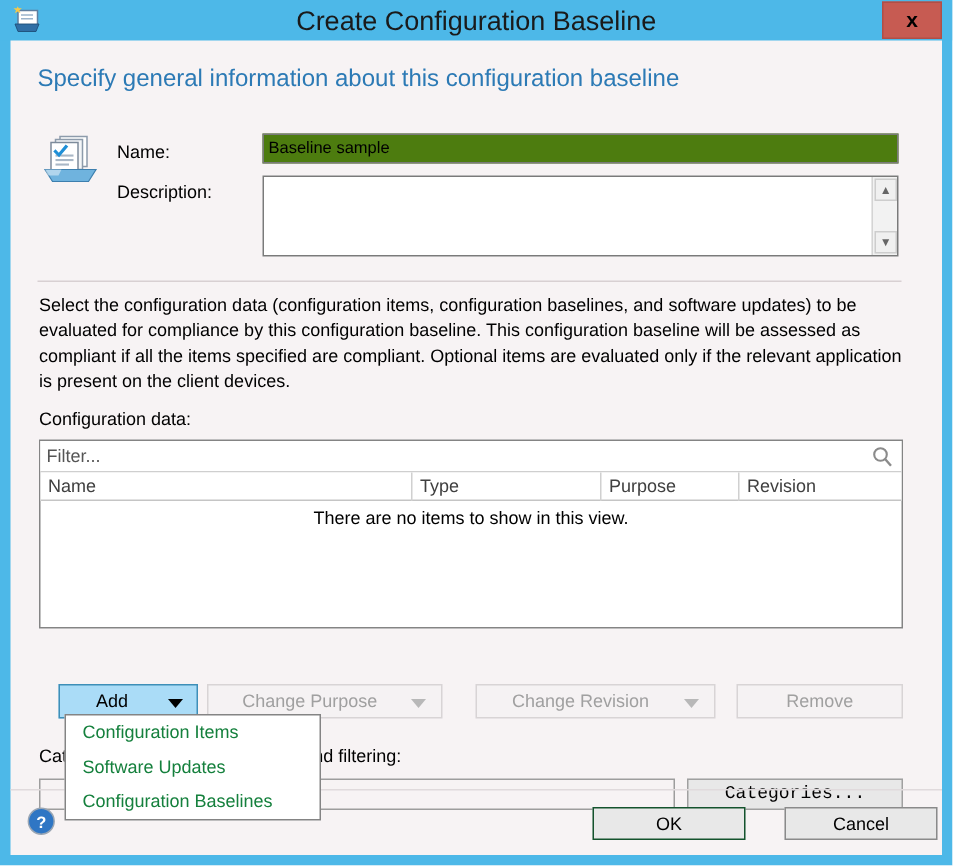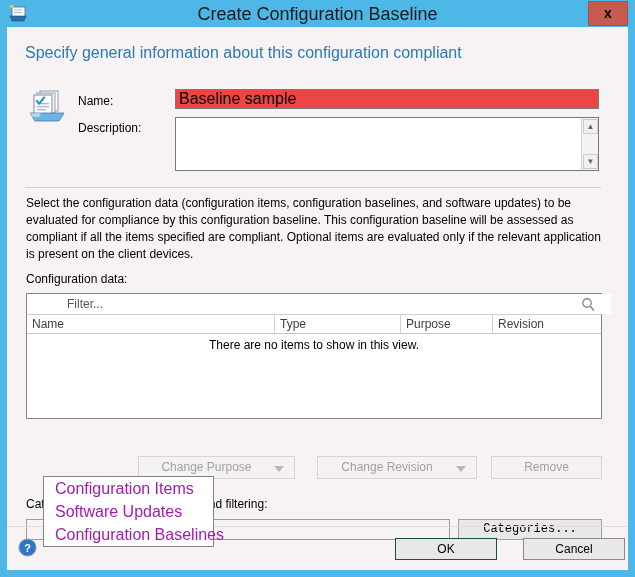--- a/index.html
+++ b/index.html
@@ -82,23 +82,23 @@
   .label-description {
     position: absolute;
     left: 71px; top: 94px;
     font-size: 12px;
   }
   .input-name {
     position: absolute;
     left: 168px; top: 62px;
     width: 424px; height: 20px;
     border: 1px solid #7a7a7a;
-    background: #ef4444;
-    font-family: "Liberation Sans", sans-serif;
-    font-size: 16px;
+    background: #4d7c0f;
+    font-family: "Liberation Sans", sans-serif;
+    font-size: 11px;
     padding: 0 3px;
     color: #000;
   }
   .desc-wrap {
     position: absolute;
     left: 168px; top: 90px;
     width: 424px; height: 54px;
     border: 1px solid #7a7a7a;
     background: #ffffff;
   }
@@ -172,21 +172,20 @@
   .filter-input {
     position: absolute;
     left: 0; top: 0;
     width: 548px; height: 20px;
     border: none;
     outline: none;
     font-family: "Liberation Sans", sans-serif;
     font-size: 12px;
     padding: 0 4px;
     color: #222;
-    margin-left: 36px;
   }
   .filter-input::placeholder { color: #555; opacity: 1; }
   .search-icon {
     position: absolute;
     right: 5px; top: 3px;
     width: 15px; height: 15px;
     cursor: pointer;
   }
   .header-row {
     position: relative;
@@ -310,22 +309,22 @@
     left: 36px; top: 449px;
     width: 171px; height: 71px;
     background: #ffffff;
     border: 1px solid #848484;
     z-index: 50;
   }
   .dd-item {
     height: 23px;
     line-height: 23px;
     padding-left: 11px;
-    font-size: 16px;
-    color: #a21caf;
+    font-size: 12px;
+    color: #15803d;
     cursor: pointer;
     white-space: nowrap;
   }
   
   .footer-divider {
     position: absolute;
     left: 0; top: 499px;
     width: 621px; height: 1px;
     background: #e0dadc;
   }
@@ -375,21 +374,21 @@
         <path d="M2 12 L18 12 L16 17 L4 17 Z" fill="none" stroke="#1d4e78" stroke-width="0.6"></path>
         <path d="M1 1.5 l2.2 0 l0.6 -1.3 l0.7 1.3 l2.1 0 l-1.6 1.4 l0.6 1.9 l-1.8 -1.1 l-1.8 1.1 l0.6 -1.9 z" fill="#f7c948"></path>
       </svg>
     </span>
     <div class="title-text">Create Configuration Baseline</div>
     <div class="close-button">x</div>
   </div>
 
   <div class="client">
 
-    <div class="heading">Specify general information about this configuration compliant</div>
+    <div class="heading">Specify general information about this configuration baseline</div>
 
     <span class="form-icon">
       <svg width="40" height="40" viewBox="0 0 40 40">
         <rect x="13" y="6" width="18" height="20" fill="#ffffff" stroke="#8d9bab" stroke-width="1"></rect>
         <rect x="10" y="8" width="18" height="20" fill="#f4f6f8" stroke="#8d9bab" stroke-width="1"></rect>
         <rect x="7" y="10" width="18" height="20" fill="#ffffff" stroke="#7d8b9b" stroke-width="1"></rect>
         <rect x="10" y="18" width="12" height="1.4" fill="#a9b7c6"></rect>
         <rect x="10" y="21" width="12" height="1.4" fill="#a9b7c6"></rect>
         <rect x="10" y="24" width="9" height="1.4" fill="#a9b7c6"></rect>
         <path d="M10 14.5 l2.2 2.4 l4.6 -5.6 l1.7 1.3 l-6.1 7.3 l-3.9 -3.9 z" fill="#1f8fd6"></path>
@@ -429,20 +428,24 @@
       </div>
       <div class="header-row">
         <div class="col-head col-name">Name</div>
         <div class="col-head col-type">Type</div>
         <div class="col-head col-purpose">Purpose</div>
         <div class="col-head col-revision">Revision</div>
       </div>
       <div class="empty-msg">There are no items to show in this view.</div>
     </div>
 
+    <div class="btn btn-add">
+      <span>Add</span>
+      <span class="caret"></span>
+    </div>
     <div class="btn btn-changepurpose disabled">
       <span>Change Purpose</span>
       <span class="btn-caret-gray"></span>
     </div>
     <div class="btn btn-changerevision disabled">
       <span>Change Revision</span>
       <span class="btn-caret-gray"></span>
     </div>
     <div class="btn btn-remove disabled">Remove</div>
 

